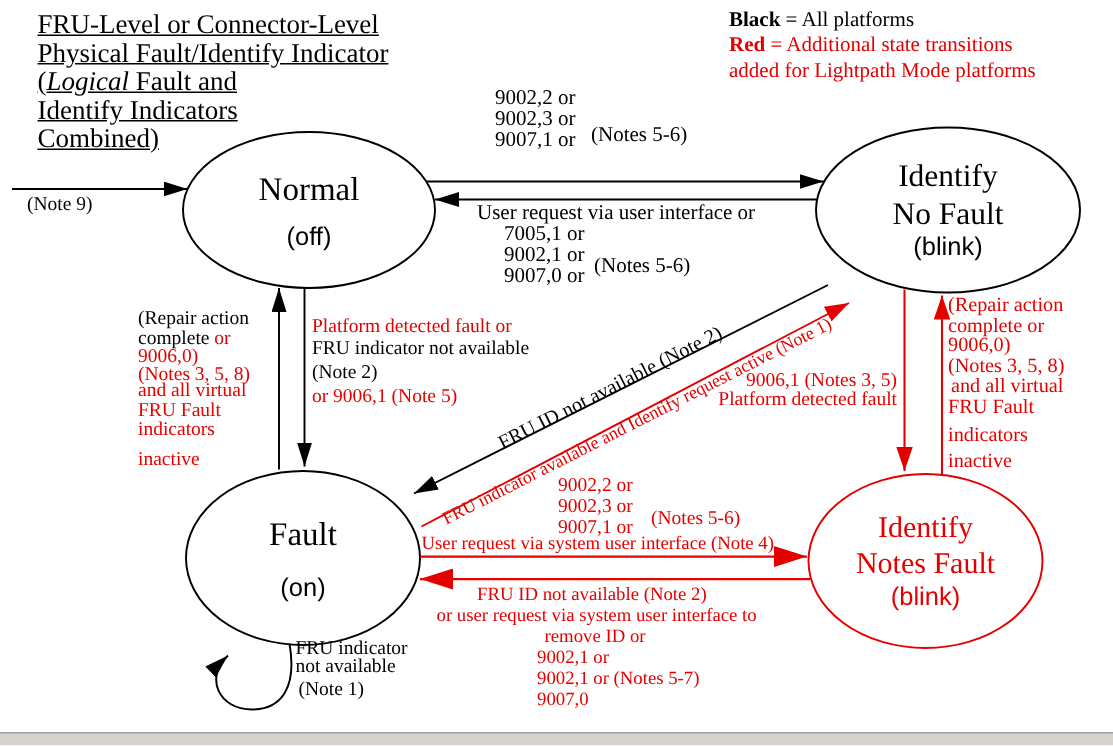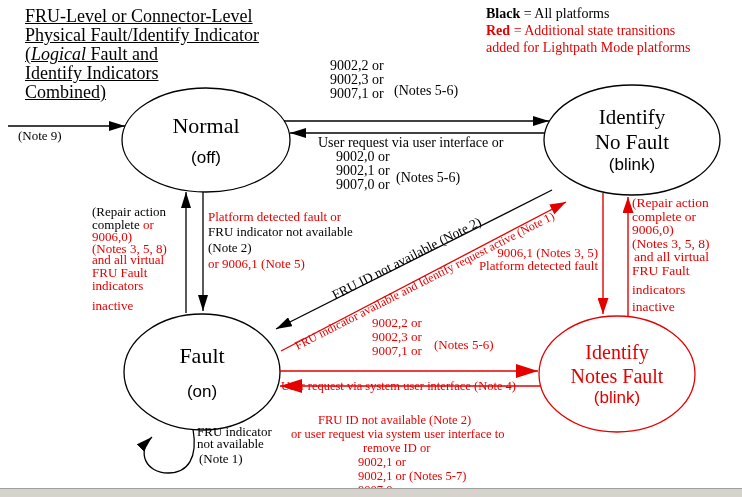--- a/index.html
+++ b/index.html
@@ -3,21 +3,21 @@
 <meta charset="utf-8">
 <style>
   html,body{margin:0;padding:0;background:#fff;}
   #stage{position:relative;width:742px;height:497px;background:#fff;overflow:hidden;
          font-family:"Liberation Serif",serif;padding-left:12px;}
   svg{position:absolute;left:0;top:0;}
 
   .lbl{position:absolute;white-space:nowrap;color:#000;
        font-family:"Liberation Serif",serif;font-size:14px;line-height:13px;}
   .sm{font-size:13px;line-height:12.5px;}
-  .xs{font-size:12.5px;line-height:12px;margin-top:24px;}
+  .xs{font-size:12.5px;line-height:12px;}
   .red{color:#e50000;}
 
   .title{position:absolute;left:25px;top:7px;font-size:18px;line-height:19px;color:#000;}
   .title .t-line{text-decoration:underline;white-space:nowrap;}
   .ital{font-style:italic;}
 
   .legend{position:absolute;left:486px;top:5px;font-size:14px;line-height:17px;}
   .legend b{font-weight:bold;}
 
   .state{position:absolute;display:flex;flex-direction:column;align-items:center;
@@ -105,21 +105,21 @@
   </div>
 
   <div class="lbl sm" style="left:18px;top:130px;">(Note 9)</div>
 
   <div class="lbl" style="left:330px;top:59px;">9002,2 or</div>
   <div class="lbl" style="left:330px;top:73px;">9002,3 or</div>
   <div class="lbl" style="left:330px;top:87px;">9007,1 or</div>
   <div class="lbl" style="left:394px;top:84px;">(Notes 5-6)</div>
 
   <div class="lbl" style="left:318px;top:136px;">User request via user interface or</div>
-  <div class="lbl" style="left:336px;top:150px;">9002,0 or</div>
+  <div class="lbl" style="left:336px;top:150px;">7005,1 or</div>
   <div class="lbl" style="left:336px;top:164px;">9002,1 or</div>
   <div class="lbl" style="left:336px;top:178px;">9007,0 or</div>
   <div class="lbl" style="left:396px;top:171px;">(Notes 5-6)</div>
 
   <div class="lbl sm" style="left:92px;top:206px;">(Repair action</div>
   <div class="lbl sm" style="left:92px;top:219px;"><span>complete </span><span class="red">or</span></div>
   <div class="lbl sm red" style="left:92px;top:231px;">9006,0)</div>
   <div class="lbl sm red" style="left:92px;top:243px;">(Notes 3, 5, 8)</div>
   <div class="lbl sm red" style="left:92px;top:254px;">and all virtual</div>
   <div class="lbl sm red" style="left:92px;top:267px;">FRU Fault</div>

